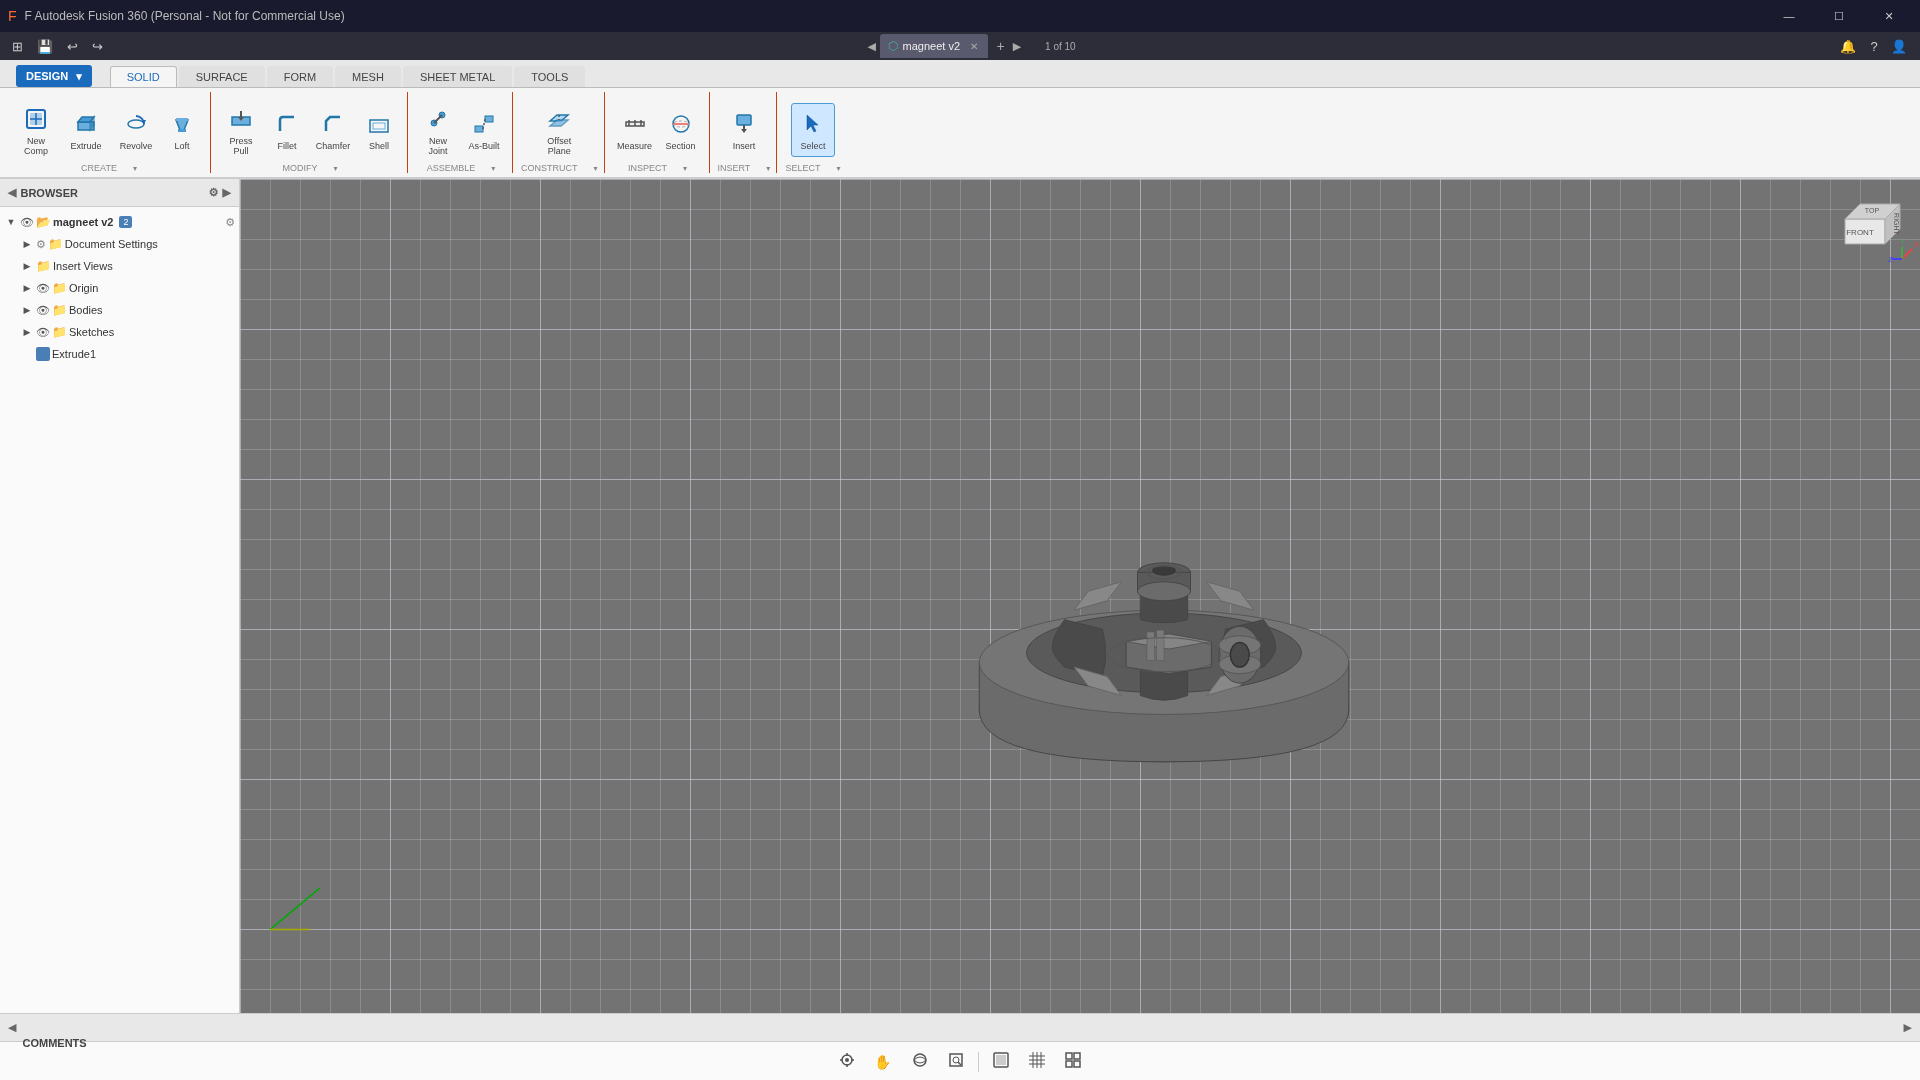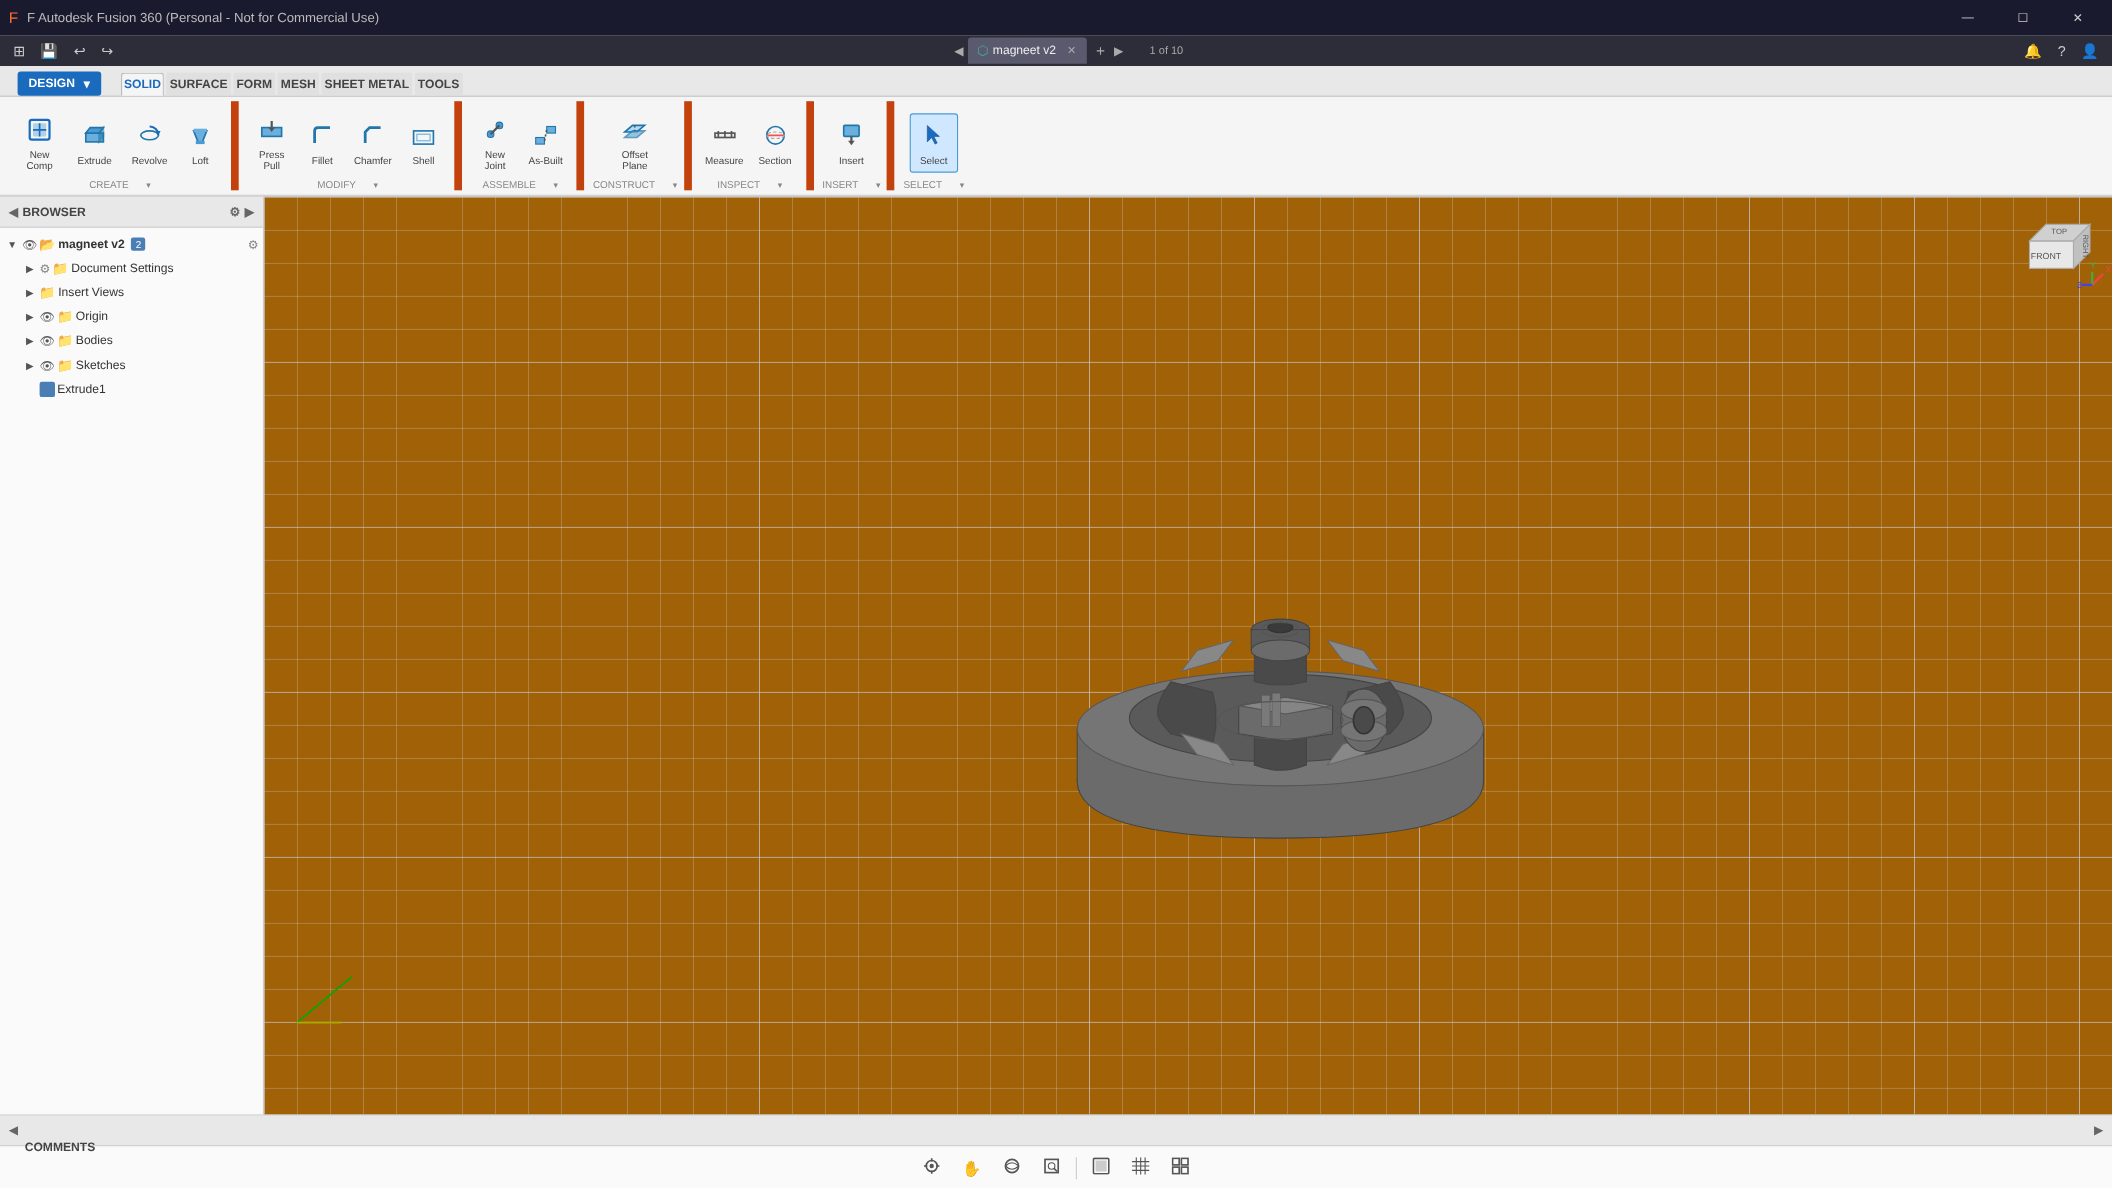--- a/index.html
+++ b/index.html
@@ -54,22 +54,22 @@
     #workspace-tabs {
       display: flex;
       align-items: flex-end;
       height: 28px;
       background: #e8e8e8;
       border-bottom: 1px solid #bbb;
       padding-left: 8px;
       gap: 2px;
     }
     .ws-tab {
-      padding: 4px 2px;
-      font-size: 11px; font-weight: 700;
+      padding: 4px 16px;
+      font-size: 11px; font-weight: 400;
       cursor: pointer;
       border: 1px solid transparent;
       border-bottom: none;
       border-radius: 3px 3px 0 0;
       background: #e0e0e0;
       color: #444;
     }
     .ws-tab.active {
       background: #f5f5f5;
       border-color: #bbb;
@@ -93,21 +93,21 @@
       align-items: stretch;
       padding: 4px 8px;
       gap: 2px;
     }
     .ribbon-group {
       display: flex;
       flex-direction: column;
       align-items: center;
       justify-content: flex-end;
       padding: 0 6px;
-      border-right: 7px solid #c2410c;
+      border-right: 1px solid #c2410c;
     }
     .ribbon-group:last-child { border-right: none; }
     .ribbon-btns {
       display: flex;
       gap: 2px;
       margin-bottom: 4px;
     }
     .ribbon-btn {
       display: flex; flex-direction: column; align-items: center; justify-content: center;
       width: 44px; height: 54px;
@@ -169,21 +169,21 @@
       display: flex; align-items: center; justify-content: center;
       font-size: 9px; color: #555; flex-shrink: 0;
     }
     .tree-label { font-size: 11px; color: #333; }
 
     
     #viewport {
       flex: 1;
       position: relative;
       overflow: hidden;
-      background: #a16207;
+      background: #737373;
     }
 
     
     #model-container {
       position: absolute;
       top: 50%; left: 55%;
       transform: translate(-50%, -50%);
       width: 480px; height: 360px;
     }
 

